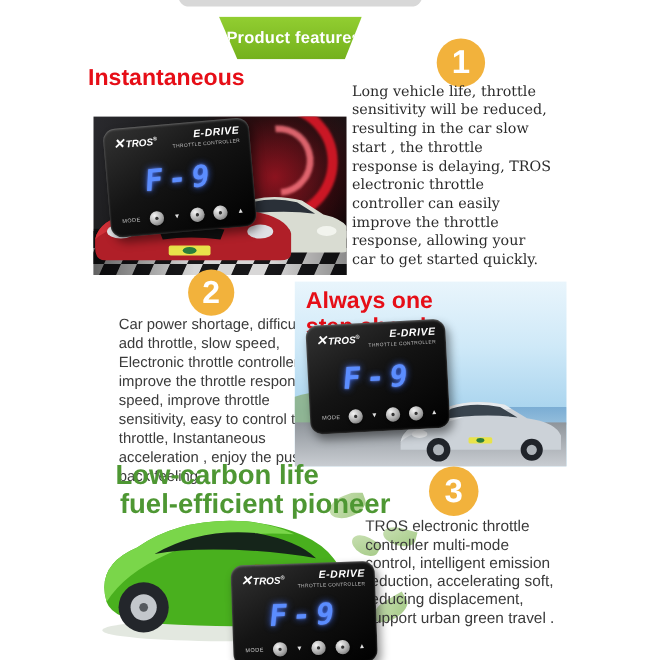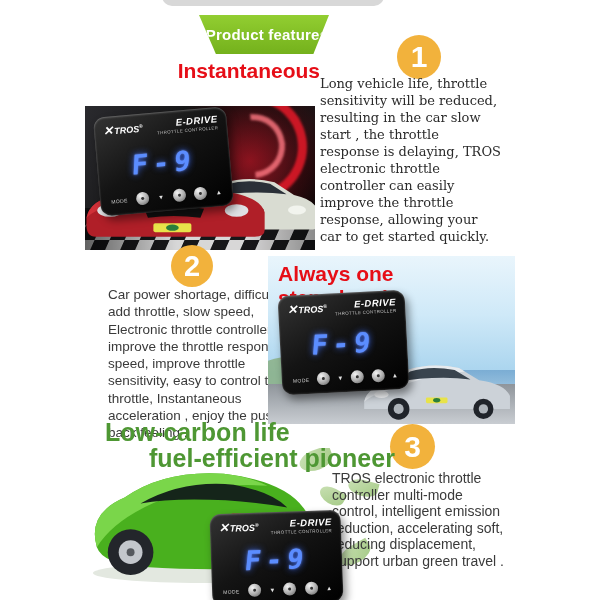--- a/index.html
+++ b/index.html
@@ -19,26 +19,26 @@
   .banner span { color:#fff; font-size:15px; font-weight:600; letter-spacing:.2px; padding-left:6px; }
 
   
   .badge { position:absolute; border-radius:50%; background:#f2b23c; color:#fff;
            display:flex; align-items:center; justify-content:center; font-weight:600; }
   .badge-1 { left:397px; top:35px;  width:44px; height:44px; font-size:30px; }
   .badge-2 { left:171px; top:245px; width:42px; height:42px; font-size:29px; }
   .badge-3 { left:390px; top:424px; width:45px; height:45px; font-size:30px; }
 
   
-  .headline1 { position:absolute; left:80px; top:60px; width:240px; text-align:right;
+  .headline1 { position:absolute; left:80px; top:60px; width:240px; text-align:left;
                color:#e60e17; font-size:21px; font-weight:700; line-height:22px; z-index:6; }
   .headline3 { position:absolute; left:85px; top:419px; color:#4e9733; font-size:25px;
                font-weight:700; line-height:26px; z-index:6; }
   .headline3 .l1 { display:block; margin-left:20px; }
-  .headline3 .l2 { display:block; margin-left:64px; }
+  .headline3 .l2 { display:block; margin-left:24px; }
 
   
   .para1 { position:absolute; left:320px; top:75px; width:182px;
            font-family:"DejaVu Serif", serif; font-size:13px; line-height:17px; color:#2b2b2b; }
   .para2 { position:absolute; left:108px; top:286px; width:186px;
            font-size:13.5px; line-height:17.3px; color:#3a3a3a; }
   .para3 { position:absolute; left:332px; top:470px; width:174px;
            font-size:14px; line-height:16.6px; color:#3a3a3a; z-index:4; }
 
   

